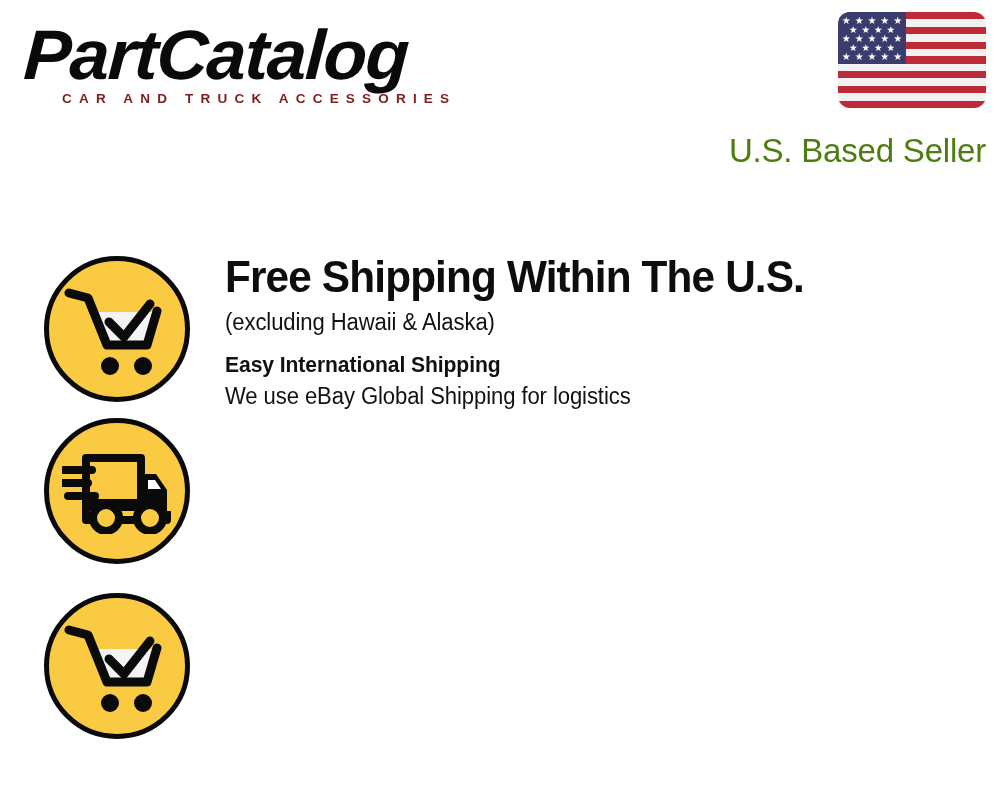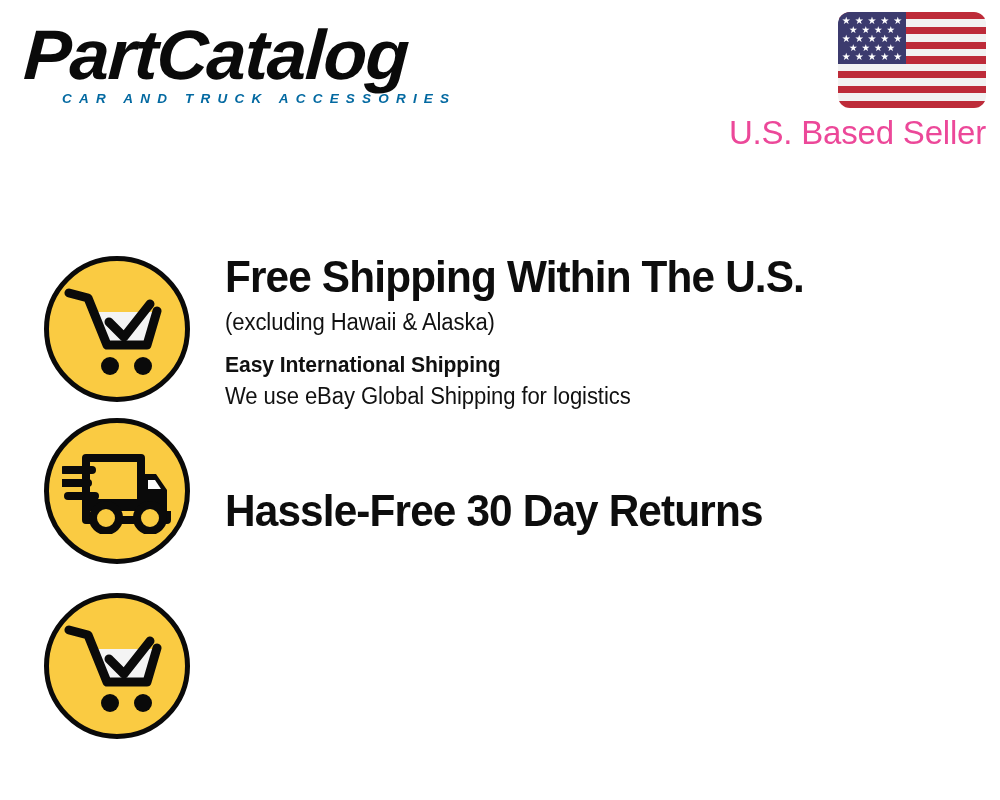--- a/index.html
+++ b/index.html
@@ -39,24 +39,23 @@
     line-height: 0.95;
     letter-spacing: -1.5px;
     color: #0a0a0a;
     transform: scaleX(1.02) skewX(-3deg);
     transform-origin: left center;
     white-space: nowrap;
   }
   .logo-tagline {
     font-family: "Liberation Sans", sans-serif;
     font-weight: 700;
-    font-style: italic;
     font-size: 13.5px;
     letter-spacing: 7.2px;
-    color: #0369a1;
+    color: #7f1d1d;
     margin-top: 2px;
     margin-left: 38px;
     white-space: nowrap;
   }
 
   .seller-block {
     position: absolute;
     right: 14px;
     top: 12px;
     text-align: right;
@@ -101,22 +100,22 @@
     font-size: 10px;
     line-height: 1;
   }
   .star.small { font-size: 9.5px; }
   .seller-text {
     font-family: "Liberation Sans", sans-serif;
     font-weight: 400;
     font-size: 33px;
     line-height: 1.1;
     letter-spacing: -0.2px;
-    color: #ec4899;
-    margin-top: 7px;
+    color: #4d7c0f;
+    margin-top: 25px;
     white-space: nowrap;
   }
 
   
   .features {
     position: absolute;
     left: 0;
     top: 230px;
     width: 1000px;
   }
@@ -296,23 +295,20 @@
 
         <path d="M86 32 H93 L99 41 H86 Z" fill="#fdfdfd"></path>
 
         <path d="M24 55 H79 V63 H24 Z" fill="#0a0a0a"></path>
         <path d="M24 55 V72 H105 V63" fill="none" stroke="#0a0a0a" stroke-width="8" stroke-linejoin="round"></path>
 
         <circle cx="44" cy="70" r="13" fill="#facb42" stroke="#0a0a0a" stroke-width="8"></circle>
         <circle cx="88" cy="70" r="13" fill="#facb42" stroke="#0a0a0a" stroke-width="8"></circle>
       </svg>
     </div>
-    <div class="feature-text centered">
-      <div class="feature-title">Hassle-Free 30 Day Returns</div>
-    </div>
   </div>
 
   <div class="feature-row feature-row-3">
     <div class="icon-circle">
       <svg width="106" height="94" viewBox="0 0 106 94" aria-hidden="true">
         <path d="M34 30 L92 30 L82 63 L43 63 Z" fill="#f4f4f4"></path>
         <path d="M5 11 L24 16 L43 63 L83 63 L93 29" fill="none" stroke="#0a0a0a" stroke-width="9" stroke-linecap="round" stroke-linejoin="round"></path>
         <path d="M45 40 L60 55 L86 22" fill="none" stroke="#0a0a0a" stroke-width="9" stroke-linecap="round" stroke-linejoin="round"></path>
         <circle cx="46" cy="84" r="9" fill="#0a0a0a"></circle>
         <circle cx="79" cy="84" r="9" fill="#0a0a0a"></circle>

